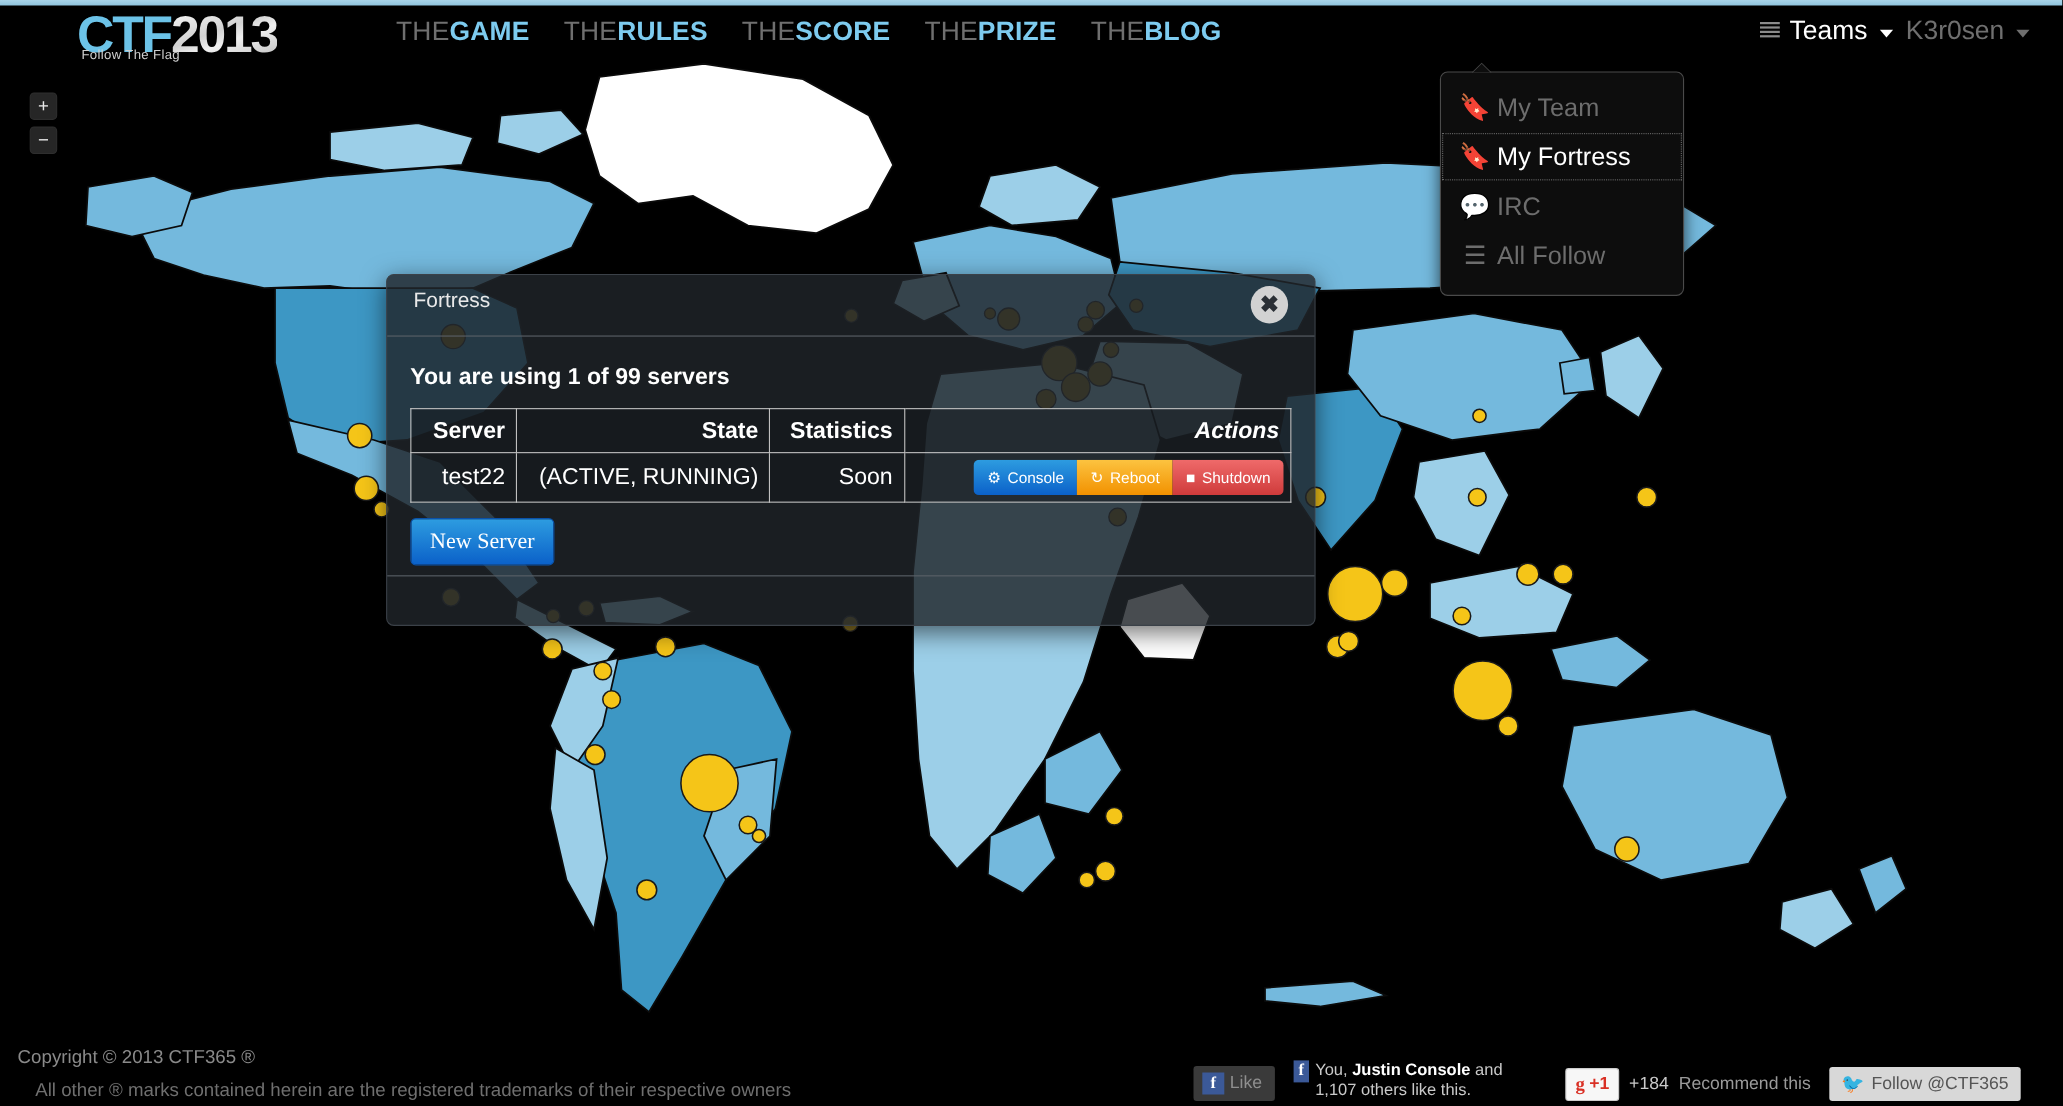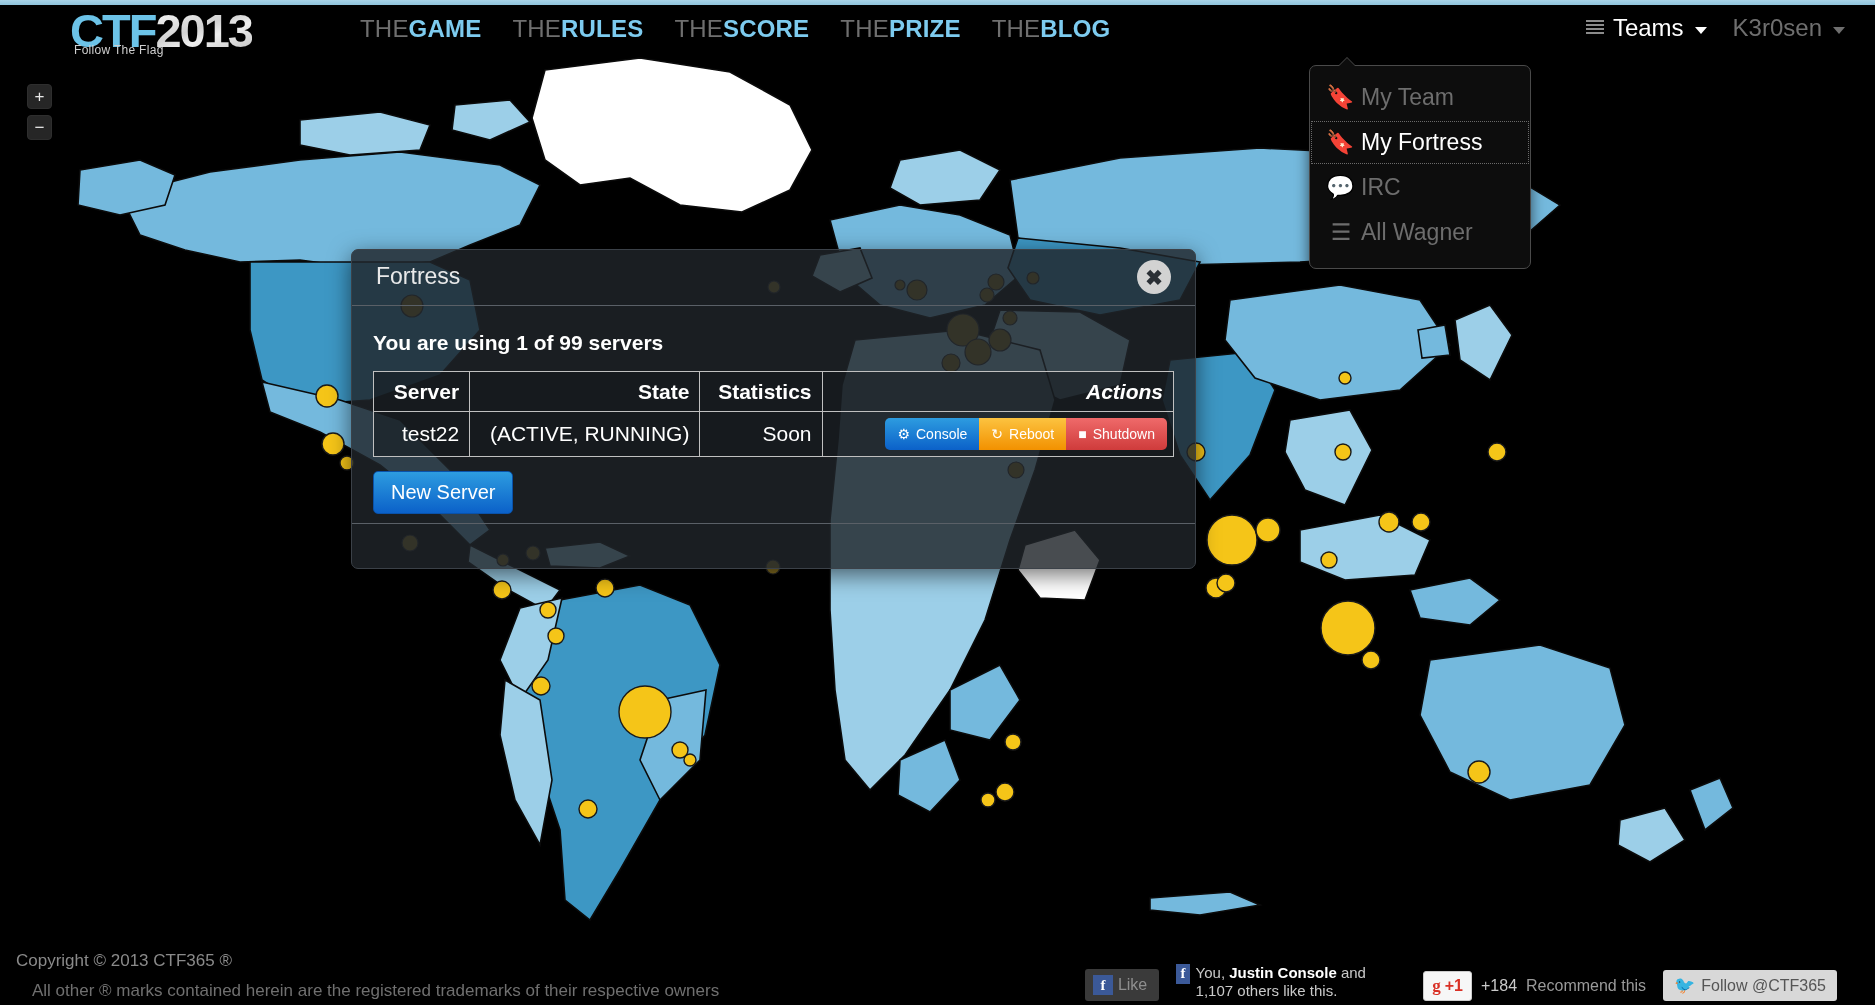--- a/index.html
+++ b/index.html
@@ -61,21 +61,21 @@
   }
 
   .mainnav { position: absolute; left: 360px; top: 15px; display: flex; gap: 31px; }
   .mainnav a {
     text-decoration: none; font-size: 24px; font-weight: bold;
     letter-spacing: .2px; font-family: "Liberation Sans", sans-serif;
   }
   .nav-the { color: #6f6f6f; font-weight: normal; }
   .nav-hl  { color: #7dcbef; }
 
-  .rightnav { position: absolute; right: 30px; top: 14px; display: flex; gap: 26px; align-items: center;}
+  .rightnav { position: absolute; right: 30px; top: 14px; display: flex; gap: 12px; align-items: center;}
   .rnav-item {
     display: flex; align-items: center; gap: 9px; font-size: 24px;
     font-family: "Liberation Sans", sans-serif; cursor: pointer;
   }
   .rnav-item.active { color: #ffffff; }
   .rnav-item.muted  { color: #6f6f6f; }
   .caret {
     width: 0; height: 0; border-left: 6px solid transparent; border-right: 6px solid transparent;
     border-top: 7px solid currentColor; margin-left: 2px; margin-top: 5px;
   }
@@ -114,21 +114,21 @@
   .modal {
     position: absolute; left: 351px; top: 249px; width: 845px; height: 320px;
     background: rgba(32,36,41,.82);
     border: 1px solid #3b4148; border-radius: 7px; z-index: 50;
     box-shadow: 0 6px 22px rgba(0,0,0,.55);
     backdrop-filter: blur(0px);
   }
   .modal-head { position: relative; height: 56px; border-bottom: 1px solid #5a6067; }
   .modal-title {
     position: absolute; left: 24px; top: 13px;
-    font-size: 23px; color: #e9e9e9; font-family: "Liberation Sans", sans-serif;
+    font-size: 19px; color: #e9e9e9; font-family: "Liberation Sans", sans-serif;
   }
   .modal-close {
     position: absolute; right: 24px; top: 10px; width: 34px; height: 34px;
     border-radius: 50%; background: #d2d2d2; cursor: pointer;
     display: flex; align-items: center; justify-content: center;
     color: #2a2f35; font-size: 21px; font-weight: bold;
     font-family: "Liberation Sans", sans-serif; line-height:1;
   }
   .modal-body { padding: 25px 21px 0 21px; position: relative; }
   .modal-lead {
@@ -157,21 +157,21 @@
   }
   .btn-console { background: linear-gradient(to bottom,#2d9ce0,#0b61c9); }
   .btn-reboot  { background: linear-gradient(to bottom,#fcc340,#f29100); }
   .btn-shutdown{ background: linear-gradient(to bottom,#ef6a6a,#cf3b3b); }
 
   .btn-new {
     margin-top: 14px; display: inline-block;
     padding: 9px 17px; font-size: 20px; color: #fff; cursor: pointer;
     background: linear-gradient(to bottom,#2d9ce0,#0b61c9);
     border: 1px solid #0a52aa; border-radius: 5px;
-    font-family: Liberation Sans, sans-serif;
+    font-family: Liberation Serif, serif;
   }
   .modal-foot {
     position: absolute; left: 0; right: 0; bottom: 0; height: 45px;
     border-top: 1px solid #5a6067;
   }
 
   
   .footer { position: absolute; left: 0; bottom: 0; width: 1847px; height: 80px; z-index: 45; }
   .copy {
     position: absolute; left: 16px; bottom: 34px; font-size: 17px; color: #8a8a8a;
@@ -386,21 +386,21 @@
     <div class="dd-item sel">
       <span class="dd-ico">🔖</span>
       <span>My Fortress</span>
     </div>
     <div class="dd-item">
       <span class="dd-ico">💬</span>
       <span>IRC</span>
     </div>
     <div class="dd-item">
       <span class="dd-ico">☰</span>
-      <span>All Wagner</span>
+      <span>All Follow</span>
     </div>
   </div>
 
   <div class="modal">
     <div class="modal-head">
       <div class="modal-title">Fortress</div>
       <div class="modal-close">
         <span>✖</span>
       </div>
     </div>

